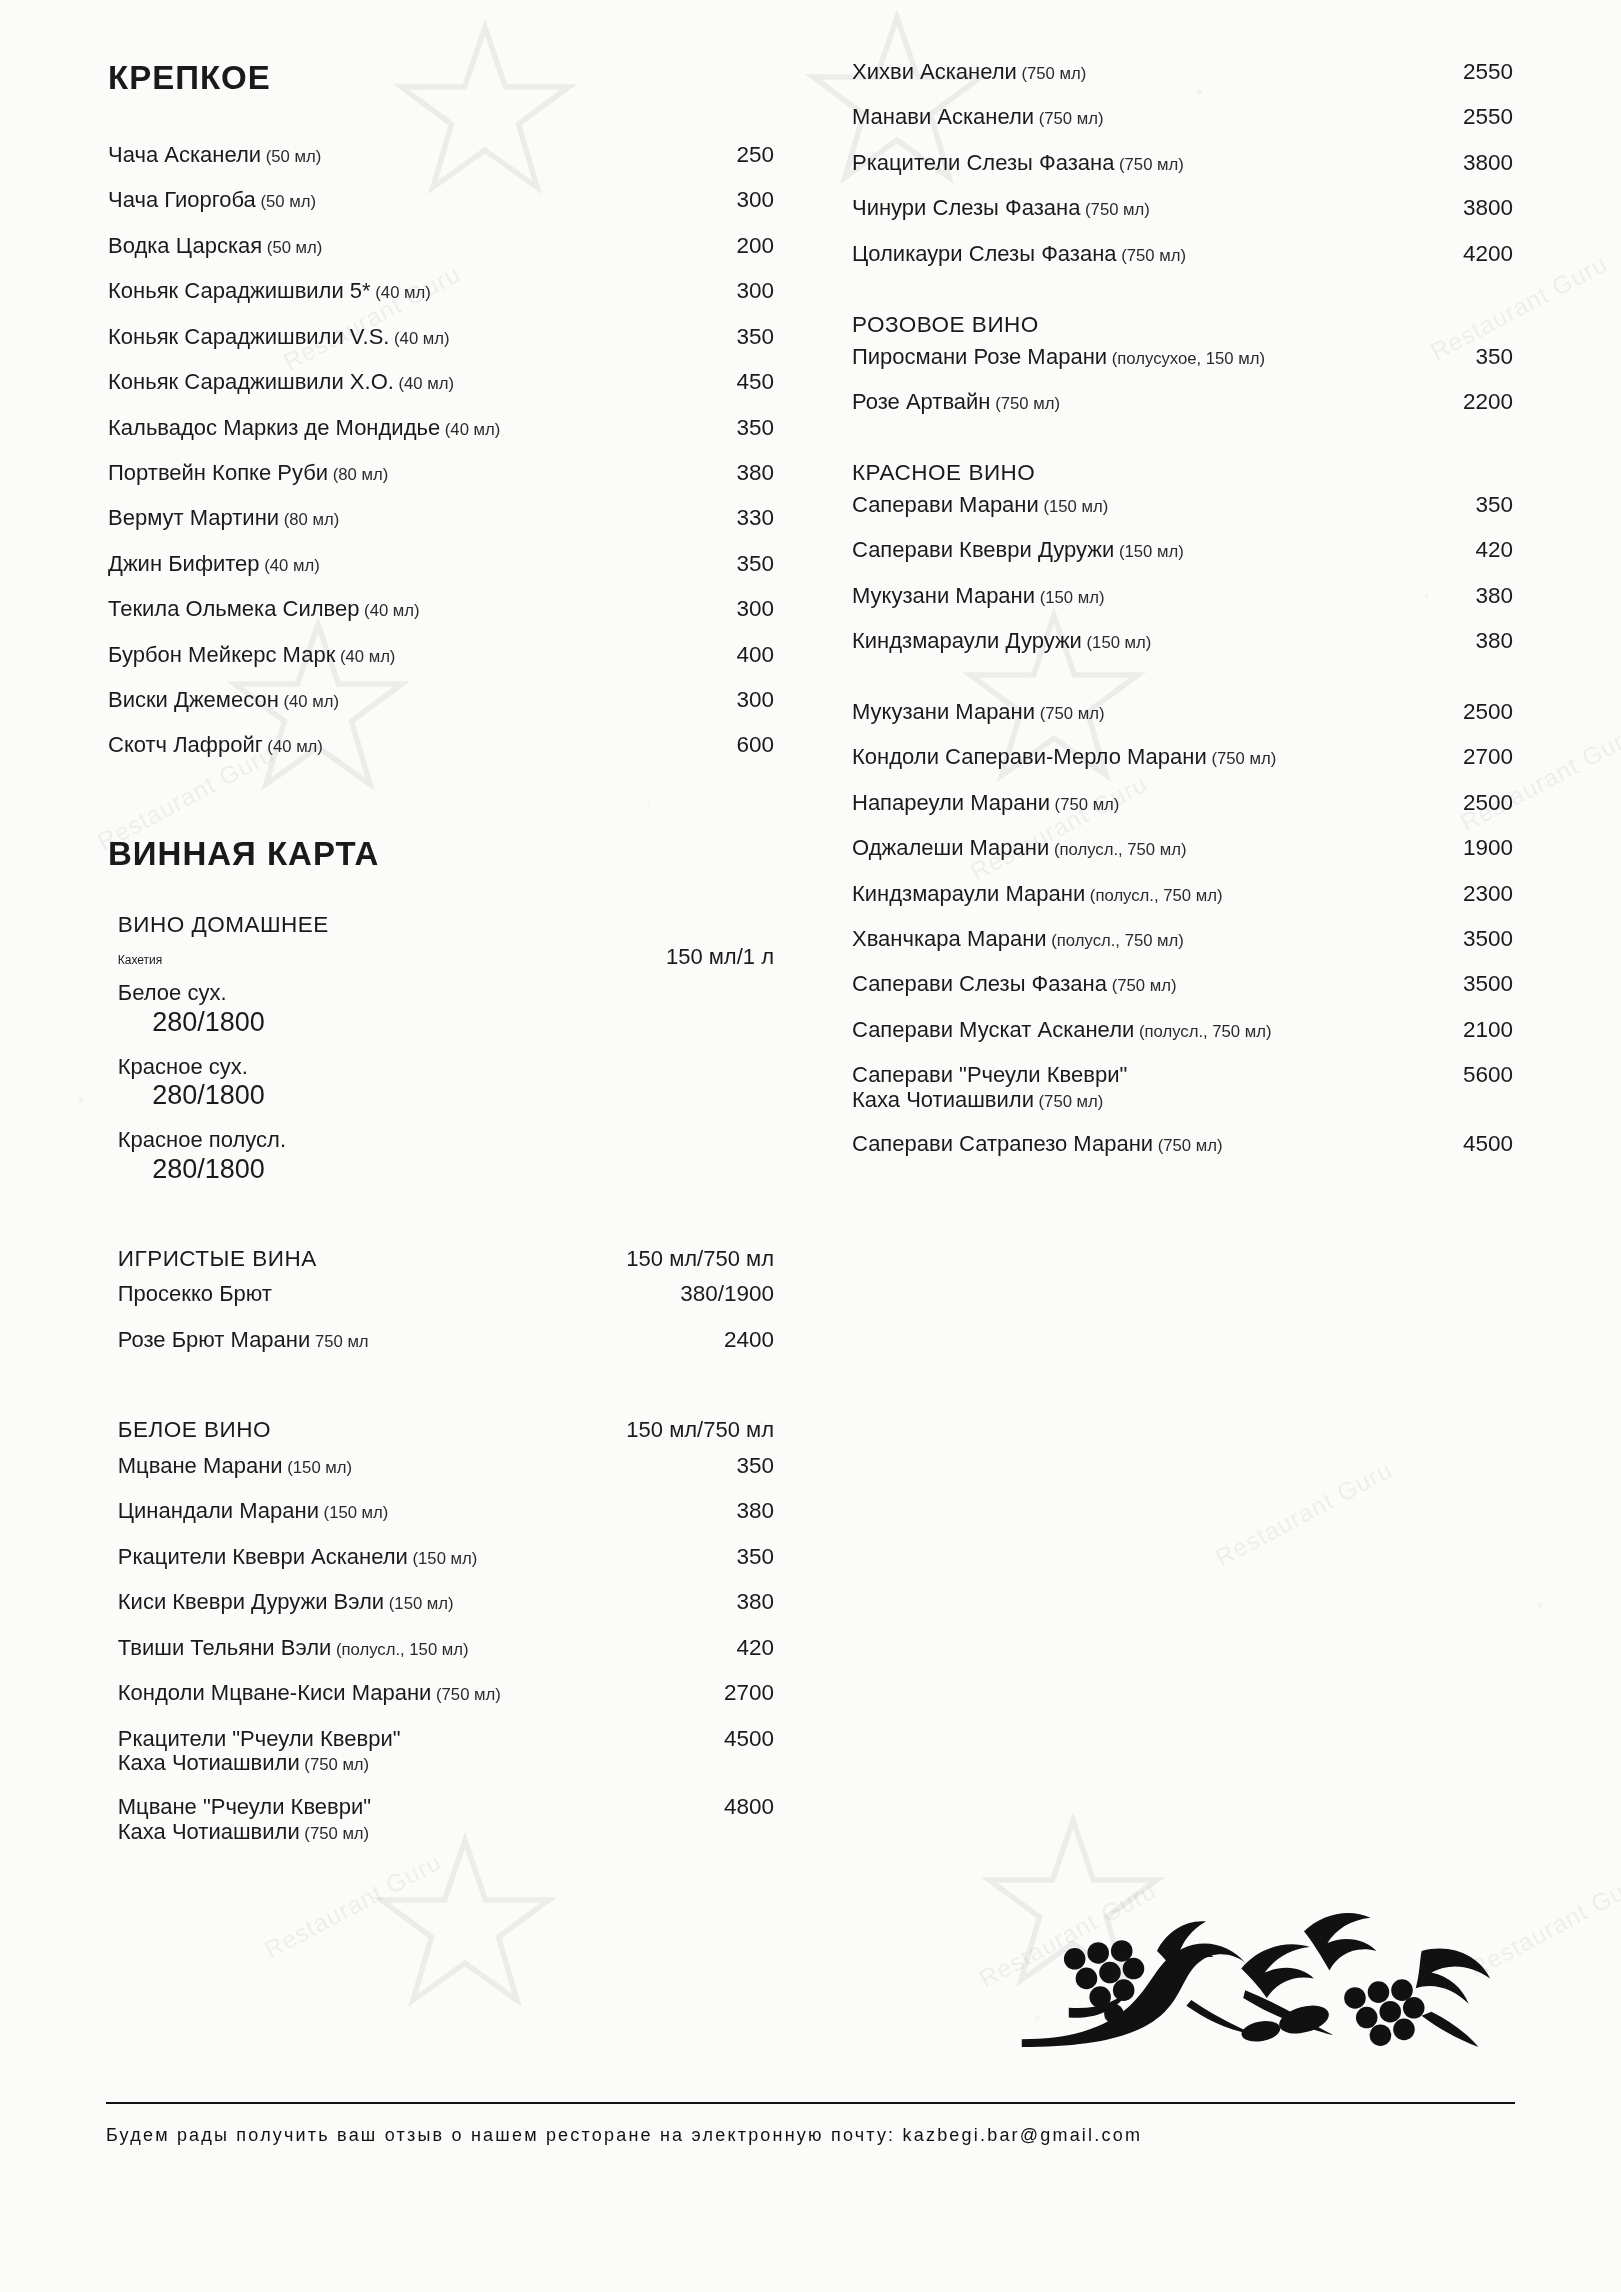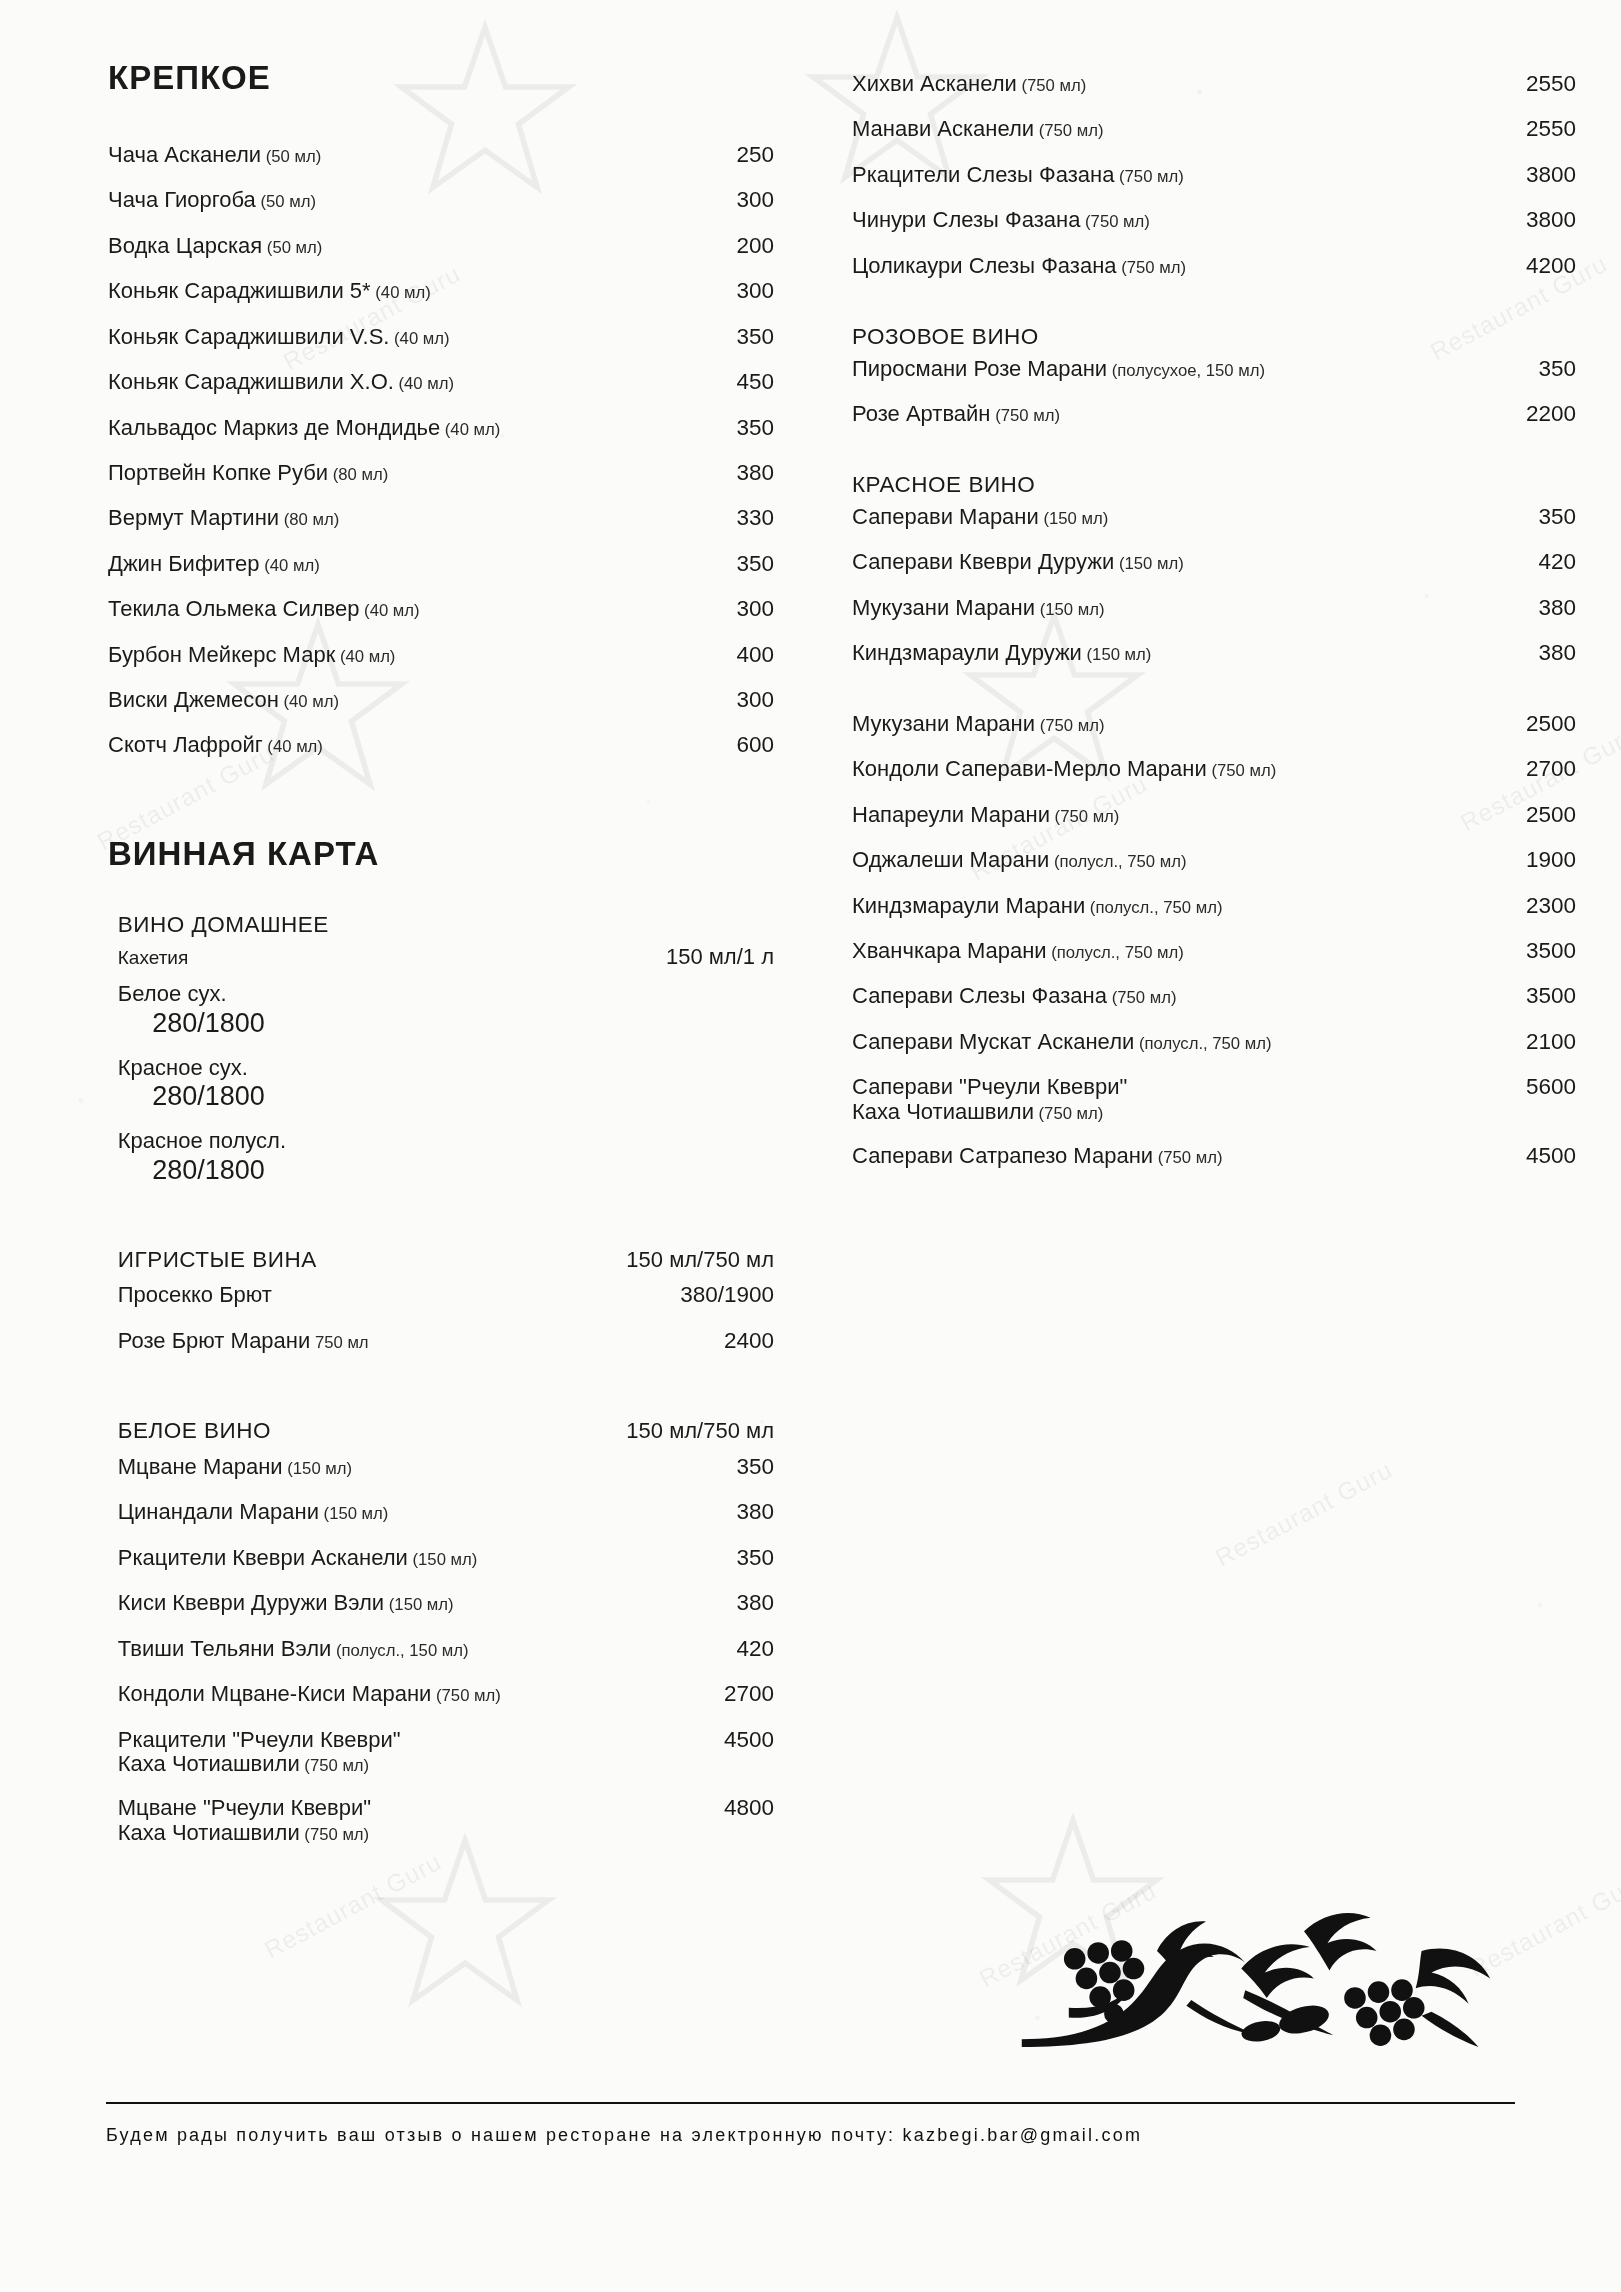--- a/index.html
+++ b/index.html
@@ -64,21 +64,21 @@
   }
 
   .columns {
     position: absolute;
     top: 59px;
     left: 0;
     width: 1621px;
     display: flex;
   }
   .col-left { width: 774px; padding-left: 108px; }
-  .col-right { width: 847px; padding-left: 78px; padding-right: 45px; margin-top: 12px; }
+  .col-right { width: 847px; padding-left: 78px; padding-right: 108px; }
 
   h1.section-title {
     font-size: 33px;
     font-weight: bold;
     letter-spacing: 1px;
     margin: 0 0 45px 0;
   }
   h1.section-title.second { margin-top: 76px; margin-bottom: 39px; }
 
   h2.sub-title {
@@ -121,21 +121,21 @@
     justify-content: space-between;
     margin-bottom: 9.8px;
   }
   .subhead-line .lbl {
     font-size: 22.5px;
     letter-spacing: 0.5px;
   }
   .subhead-line .units { font-size: 22px; }
 
   .home-wine-caption {
-    font-size: 19px;
+    font-size: 12px;
     margin: -2px 0 2px 0;
     text-align: center;
   }
 
   .home-rows .row { margin-bottom: 15.7px; flex-direction: column; }
   .home-rows .row .name { font-size: 22px; }
   .home-rows .row .price { font-size: 27px; min-width: 147px; }
 
   .spacer-sm { height: 25.5px; }
   .spacer-md { height: 45px; }

